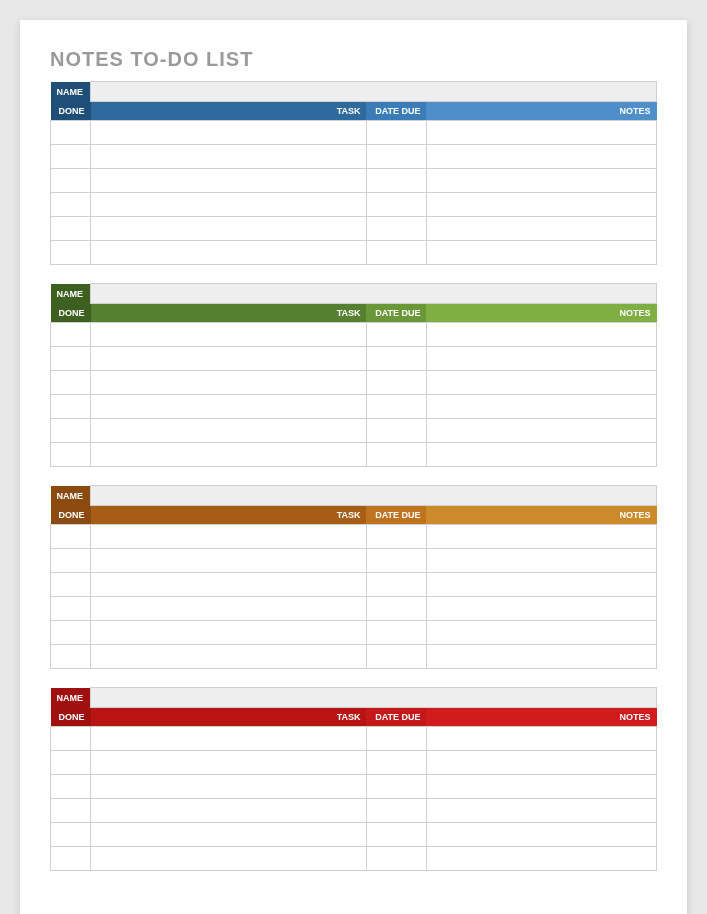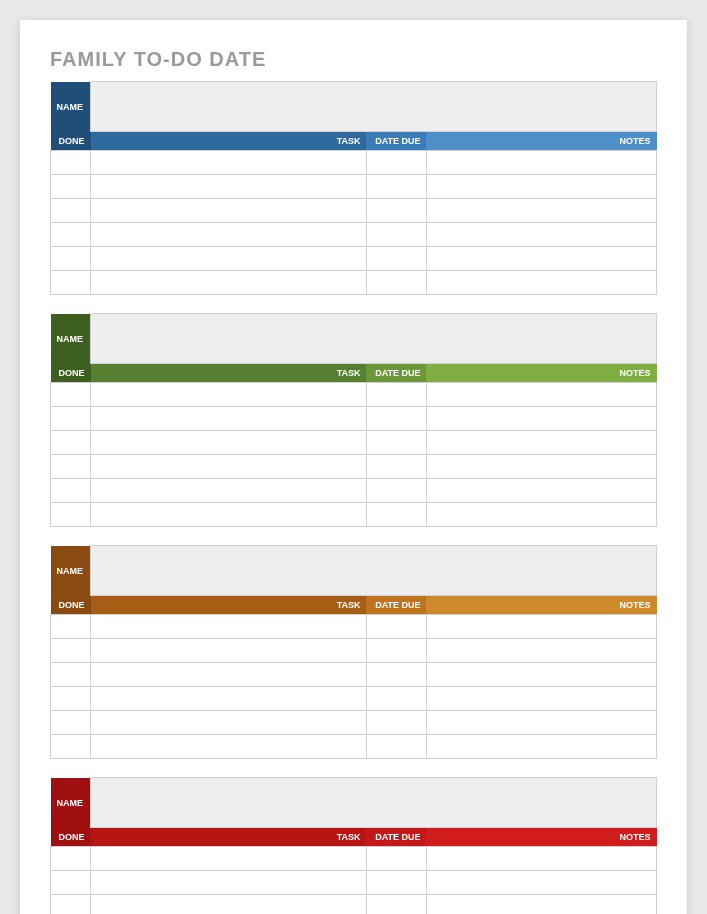--- a/index.html
+++ b/index.html
@@ -30,21 +30,21 @@
     table {
       width: 100%;
       border-collapse: collapse;
       table-layout: fixed;
     }
     .name-row td.name-label {
       width: 40px;
       color: #fff;
       font-size: 9px;
       font-weight: bold;
-      padding: 20px 6px;
+      padding: 5px 6px;
       text-align: left;
     }
     .name-row td.name-value {
       background: #eeeeee;
       border: 1px solid #d0d0d0;
       height: 19px;
     }
     .header-row th {
       color: #fff;
       font-size: 9px;
@@ -86,21 +86,21 @@
     .sec-red .header-row th.c1 { background: #a01010; }
     .sec-red .header-row th.c2 { background: #b81414; }
     .sec-red .header-row th.c3 { background: #c51818; }
     .sec-red .header-row th.c4 { background: #d11c1c; }
   </style>
 </head>
 <body>
 
 <div class="page">
 
-  <h1 class="title">FAMILY TO-DO DATE</h1>
+  <h1 class="title">NOTES TO-DO LIST</h1>
 
   <div class="section sec-blue">
     <table>
       <colgroup>
           <col class="col-done">
           <col class="col-task">
           <col class="col-date">
           <col class="col-notes">
         </colgroup>
       <tbody>

